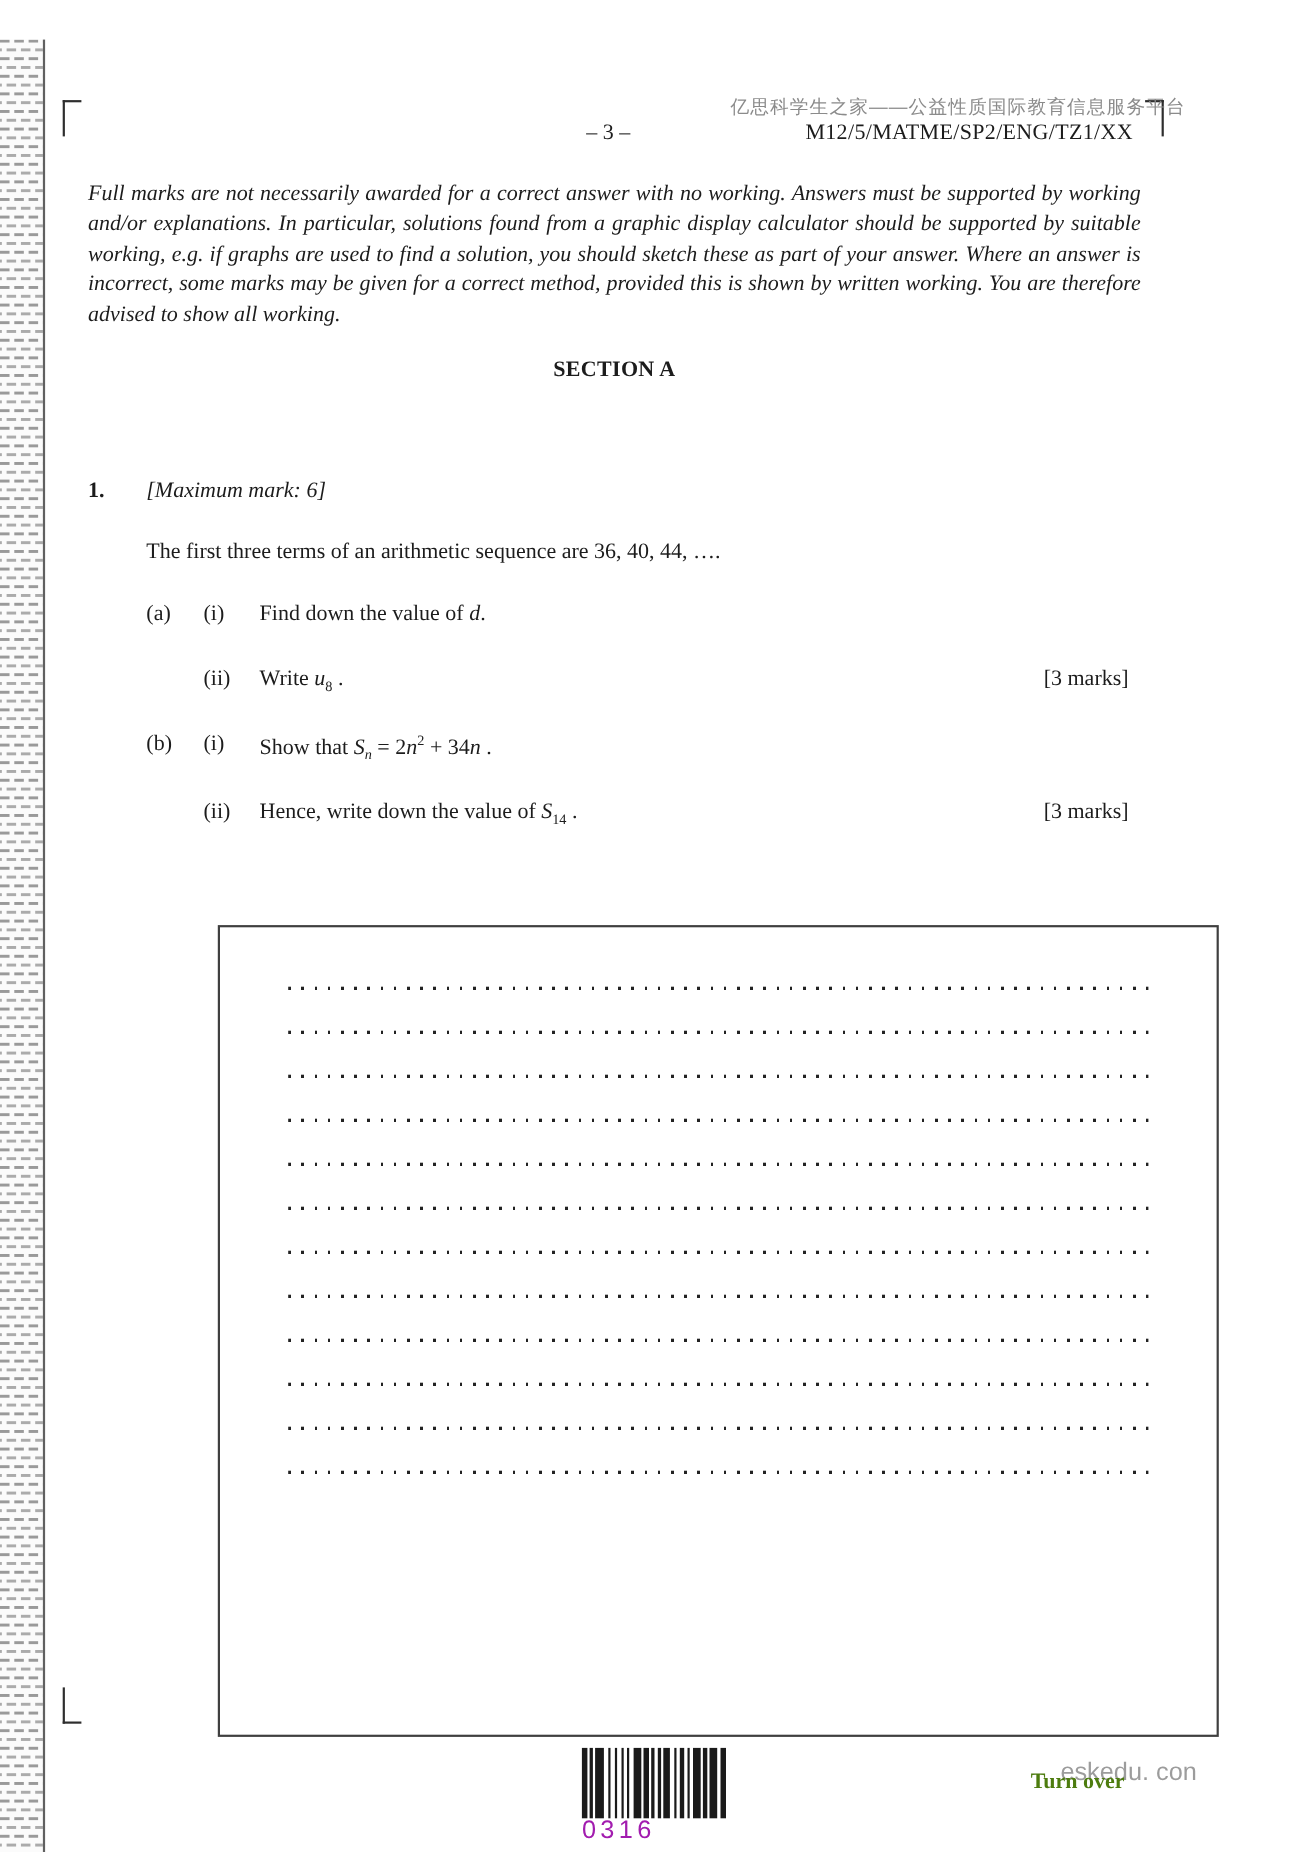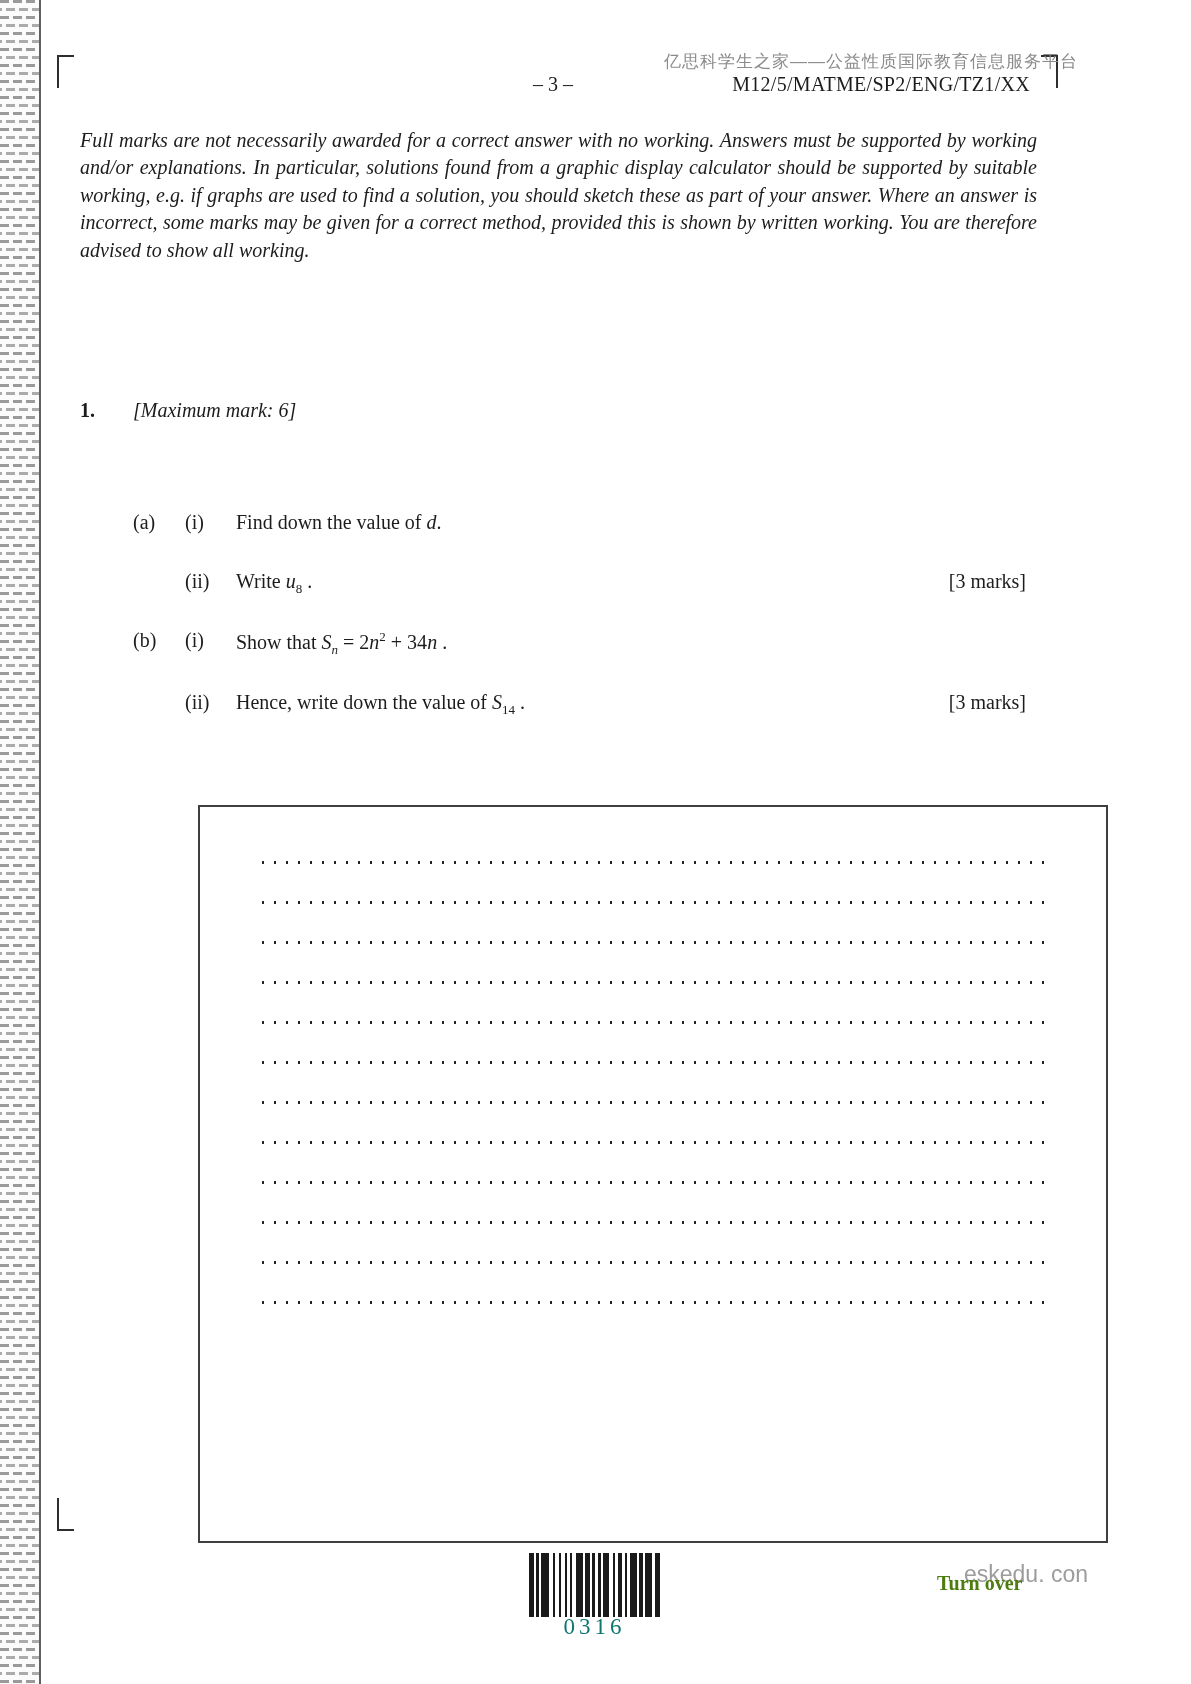--- a/index.html
+++ b/index.html
@@ -1,20 +1,20 @@
 <!DOCTYPE html>
 <html><head>
 <meta charset="utf-8">
 <style>
   html,body{margin:0;padding:0;}
   body{
     width:1191px;height:1684px;background:#ffffff;position:relative;
     font-family:"Liberation Serif",serif;color:#1c1c1c;overflow:hidden;
   }
-  .page{position:absolute;inset:0;}
+  .page{position:absolute;inset:0;margin-top:36px;}
 
   
   .edge-strip{
     position:absolute;left:0;top:0;width:39px;height:1684px;
     background-color:#fbfbfb;
     background-image:
       conic-gradient(at 9px 3px, transparent 75%, #9a9a9a 0),
       conic-gradient(at 9px 3px, transparent 75%, #ababab 0);
     background-size:13px 16px,13px 16px;
     background-position:0 0,6px 8px;
@@ -66,22 +66,22 @@
   }
   .answer-lines{position:absolute;left:62px;right:62px;top:54px;}
   .answer-lines > div{
     height:3px;margin-bottom:37px;
     background:repeating-linear-gradient(90deg,#222 0 2.4px,transparent 2.4px 12px);
   }
 
   .barcode{position:absolute;left:529px;top:1553px;height:64px;display:flex;align-items:stretch;}
   .barcode > div{height:64px;flex:0 0 auto;}
   .barcode-digits{
-    position:absolute;left:529px;top:1614px;width:131px;text-align:center;
-    font-family:Liberation Serif, serif;font-size:23px;letter-spacing:4px;color:#0f766e;
+    position:absolute;left:529px;top:1614px;width:131px;text-align:left;
+    font-family:Liberation Sans, sans-serif;font-size:23px;letter-spacing:4px;color:#a21caf;
   }
 
   .wm-footer{
     position:absolute;left:964px;top:1561px;font-family:"Liberation Sans",sans-serif;
     font-size:23px;color:#9c9c9c;white-space:nowrap;z-index:1;
   }
   .turn-over{
     position:absolute;left:937px;top:1572px;font-size:20px;font-weight:bold;
     color:#4d7c0f;white-space:nowrap;z-index:2;
   }
@@ -97,27 +97,29 @@
   <div class="cm tr"></div>
   <div class="cm bl"></div>
   <div class="cm br"></div>
 
   <div class="hdr-cn">亿思科学生之家——公益性质国际教育信息服务平台</div>
   <div class="hdr-page">– 3 –</div>
   <div class="hdr-code">M12/5/MATME/SP2/ENG/TZ1/XX</div>
 
   <div class="rubric">Full marks are not necessarily awarded for a correct answer with no working.  Answers must be supported by working and/or explanations.  In particular, solutions found from a graphic display calculator should be supported by suitable working, e.g. if graphs are used to find a solution, you should sketch these as part of your answer.  Where an answer is incorrect, some marks may be given for a correct method, provided this is shown by written working.  You are therefore advised to show all working.</div>
 
+  <div class="section-title">SECTION A</div>
 
 
   <div class="qnum-row">
     <span class="qnum">1.</span>
     <span class="qmax">[Maximum mark:  6]</span>
   </div>
 
+  <div class="q-intro">The first three terms of an arithmetic sequence are  36, 40, 44, ….</div>
 
   <div class="qrow" style="top:511px">
     <span class="lab-a">(a)</span>
     <span class="lab-i">(i)</span>
     <span class="txt"><span>Find down the value of </span><span class="v">d</span><span>.</span></span>
   </div>
 
   <div class="qrow" style="top:570px">
     <span class="lab-i">(ii)</span>
     <span class="txt"><span>Write </span><span class="v">u</span><span class="sb">8</span><span> .</span></span>

